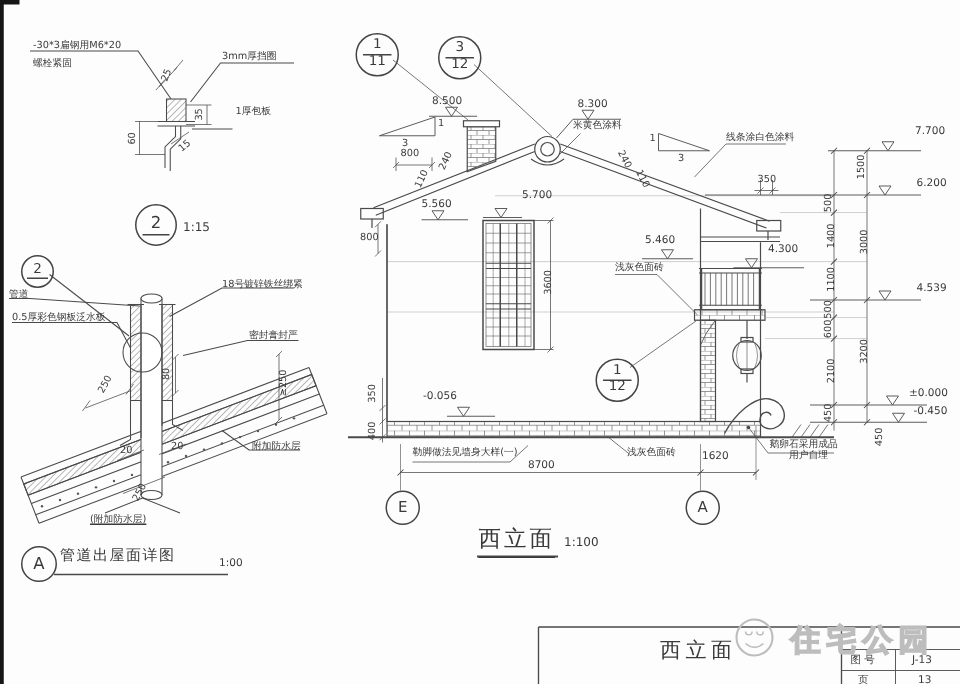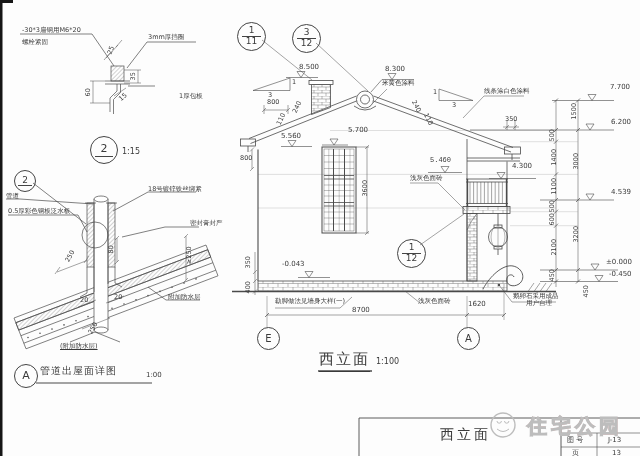--- a/index.html
+++ b/index.html
@@ -221,37 +221,37 @@
   <g stroke="#bdbdbd" stroke-width="1.4" fill="none">
     <circle cx="503" cy="425" r="12"></circle>
     <path d="M497,421 a2.2,2.2 0 0 0 4.4,0 M504.5,421 a2.2,2.2 0 0 0 4.4,0" stroke-width="1"></path>
     <path d="M497,429 Q503,434 509,429" stroke-width="1"></path>
   </g>
 </svg>
 
 <span class="t" style="left:22px;top:27px;">-30*3扁钢用M6*20</span>
 <span class="t" style="left:22px;top:39px;">螺栓紧固</span>
 <span class="t" style="left:148px;top:34px;">3mm厚挡圈</span>
-<span class="t" style="left:157px;top:93px;margin-left:22px;">1厚包板</span>
+<span class="t" style="left:157px;top:71px;">1厚包板</span>
 <span class="t" style="left:107px;top:47px;transform:rotate(-70deg);">25</span>
 <span class="t rot90" style="left:129px;top:73px;">35</span>
 <span class="t rot90" style="left:84px;top:89px;">60</span>
 <span class="t" style="left:119px;top:94px;transform:rotate(-40deg);">15</span>
 <div class="refcirc single" style="left:90px;top:136px;width:26px;height:26px;">
   <span class="num">2</span>
 </div>
 <span class="t t8" style="left:122px;top:148px;">1:15</span>
 
 <div class="refcirc single" style="left:14px;top:170px;width:20px;height:20px;">
   <span class="num" style="font-size:9px;">2</span>
 </div>
 <span class="t" style="left:6px;top:193px;">管道</span>
 <span class="t" style="left:8px;top:208px;">0.5厚彩色钢板泛水板</span>
 <span class="t" style="left:148px;top:186px;">18号镀锌铁丝绑紧</span>
-<span class="t" style="left:166px;top:220px;margin-left:24px;">密封膏封严</span>
+<span class="t" style="left:166px;top:220px;">密封膏封严</span>
 <span class="t rot90" style="left:180px;top:252px;">≥250</span>
 <span class="t" style="left:64px;top:253px;transform:rotate(-62deg);">250</span>
 <span class="t rot90" style="left:107px;top:246px;">80</span>
 <span class="t" style="left:80px;top:297px;">20</span>
 <span class="t" style="left:114px;top:294px;">20</span>
 <span class="t" style="left:87px;top:325px;transform:rotate(-62deg);">250</span>
 <span class="t" style="left:60px;top:343px;text-decoration:underline;">(附加防水层)</span>
 <span class="t" style="left:168px;top:294px;">附加防水层</span>
 <div class="refcirc single" style="left:14px;top:364px;width:22px;height:22px;">
   <span class="num" style="font-size:11px;border-bottom:none;">A</span>
@@ -265,27 +265,27 @@
 </div>
 <div class="refcirc" style="left:292px;top:24px;width:27px;height:27px;">
   <span class="num top">3</span>
   <span class="num">12</span>
 </div>
 <div class="refcirc" style="left:397px;top:239px;width:27px;height:27px;">
   <span class="num top">1</span>
   <span class="num">12</span>
 </div>
 
-<span class="t lvl" style="left:288px;top:64px;margin-left:11px;">8.500</span>
+<span class="t lvl" style="left:288px;top:64px;">8.500</span>
 <span class="t lvl" style="left:385px;top:66px;">8.300</span>
 <span class="t lvl" style="left:281px;top:133px;">5.560</span>
 <span class="t lvl" style="left:348px;top:127px;">5.700</span>
-<span class="t lvl" style="left:430px;top:157px;font-family:Liberation Mono, monospace;">5.460</span>
+<span class="t lvl" style="left:430px;top:157px;">5.460</span>
 <span class="t lvl" style="left:512px;top:163px;">4.300</span>
-<span class="t lvl" style="left:282px;top:261px;">-0.043</span>
+<span class="t lvl" style="left:282px;top:261px;">-0.056</span>
 <span class="t lvl" style="left:610px;top:84px;text-align:right;">7.700</span>
 <span class="t lvl" style="left:611px;top:119px;">6.200</span>
 <span class="t lvl" style="left:611px;top:189px;">4.539</span>
 <span class="t lvl" style="left:606px;top:259px;">±0.000</span>
 <span class="t lvl" style="left:609px;top:271px;">-0.450</span>
 
 <span class="t" style="left:382px;top:80px;">米黄色涂料</span>
 <span class="t" style="left:484px;top:88px;">线条涂白色涂料</span>
 <span class="t" style="left:410px;top:175px;">浅灰色面砖</span>
 <span class="t" style="left:418px;top:298px;">浅灰色面砖</span>

